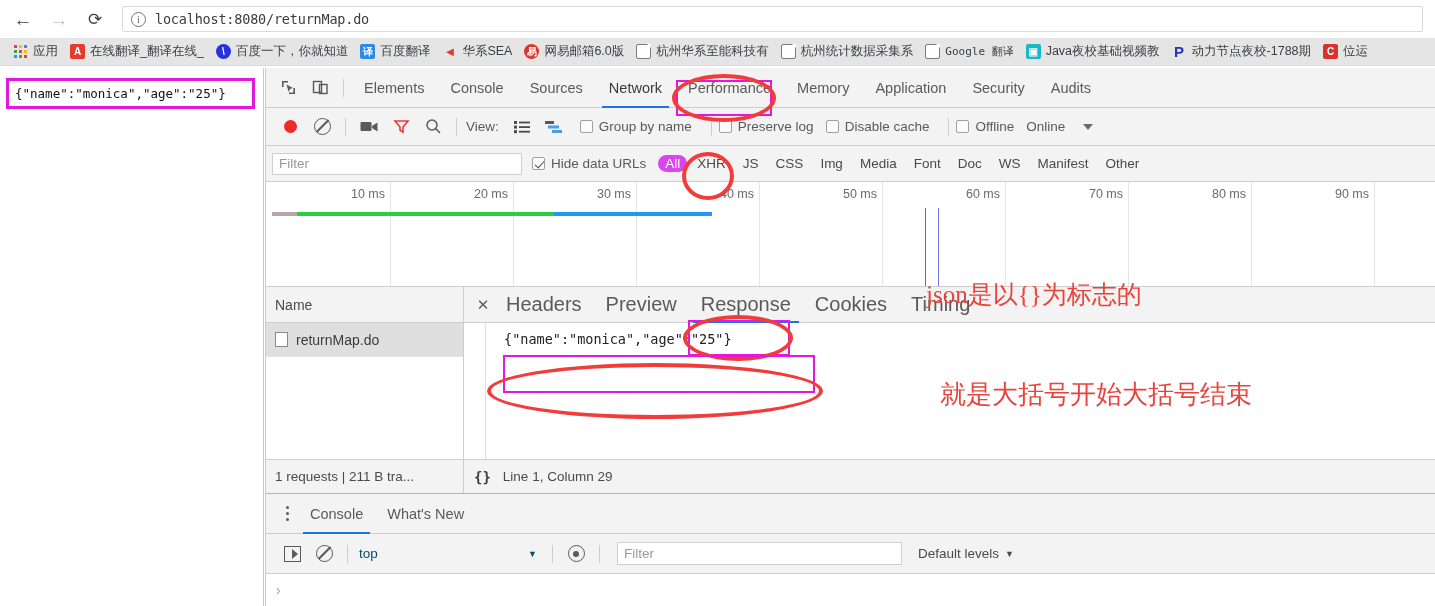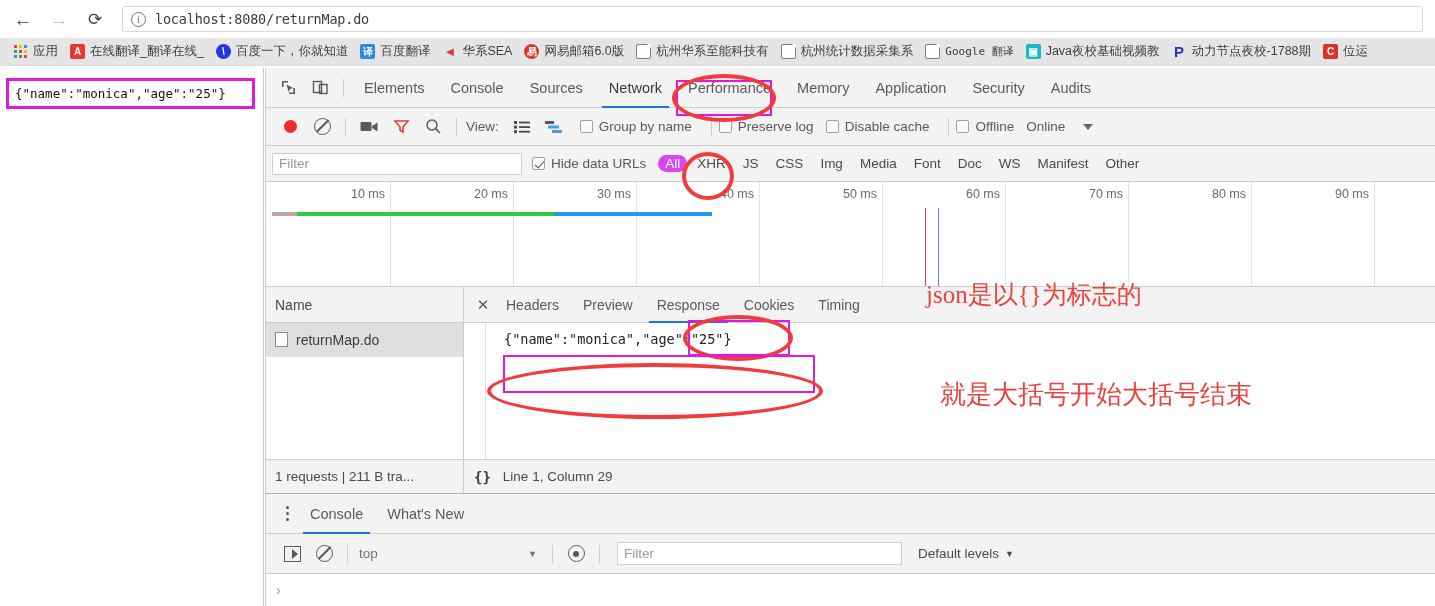--- a/index.html
+++ b/index.html
@@ -216,21 +216,21 @@
   #req-list-fill { flex:1 1 auto; background:#fff; }
 
   #detail-pane { flex:1 1 auto; display:flex; flex-direction:column; min-width:0; background:#fff; }
   #detail-tabs {
     height:36px; display:flex; align-items:center;
     background:#f3f3f3; border-bottom:1px solid #cdcdcd; padding-left:8px;
   }
   .close-x { width:22px; font-size:15px; color:#5a5a5a; text-align:center; }
   .d-tab {
     padding:0 12px; height:36px; display:flex; align-items:center;
-    font-size:14px; color:#5a5a5a; position:relative; white-space:nowrap;
+    font-size:20px; color:#5a5a5a; position:relative; white-space:nowrap;
   }
   .d-tab.selected:after{
     content:""; position:absolute; left:4px; right:4px; bottom:0; height:2px; background:#1a73e8;
   }
   #response-body {
     flex:1 1 auto;
     font-family:"DejaVu Sans Mono", monospace;
     font-size:13.5px; color:#222;
     padding:8px 0 0 40px;
     position:relative; background:#fff;
@@ -263,21 +263,21 @@
 
   #console-toolbar {
     height:40px; display:flex; align-items:center; background:#f3f3f3;
     border-bottom:1px solid #cdcdcd; padding-left:10px;
   }
   .exec-ic { width:17px; height:16px; border:1.6px solid #5a5a5a; position:relative; }
   .exec-ic:after{ content:""; position:absolute; right:2px; top:2px; width:0;height:0;
     border-top:5px solid transparent;border-bottom:5px solid transparent;border-left:6px solid #5a5a5a;}
   .ctx-select {
     width:190px; display:flex; align-items:center; justify-content:space-between;
-    font-size:13.5px; color:#737373; padding:0 8px 0 4px;
+    font-size:13.5px; color:#0c4a6e; padding:0 8px 0 4px;
   }
   .eye {
     width:17px;height:17px;border-radius:50%;border:1.8px solid #5a5a5a;
     display:flex;align-items:center;justify-content:center;
   }
   .eye i{ width:6px;height:6px;border-radius:50%;background:#5a5a5a;display:block;}
   #console-filter {
     width:285px; height:23px; background:#fff; border:1px solid #cfcfcf;
     display:flex; align-items:center; padding:0 6px;
     font-size:13.5px; color:#9a9a9a; margin-left:10px;

